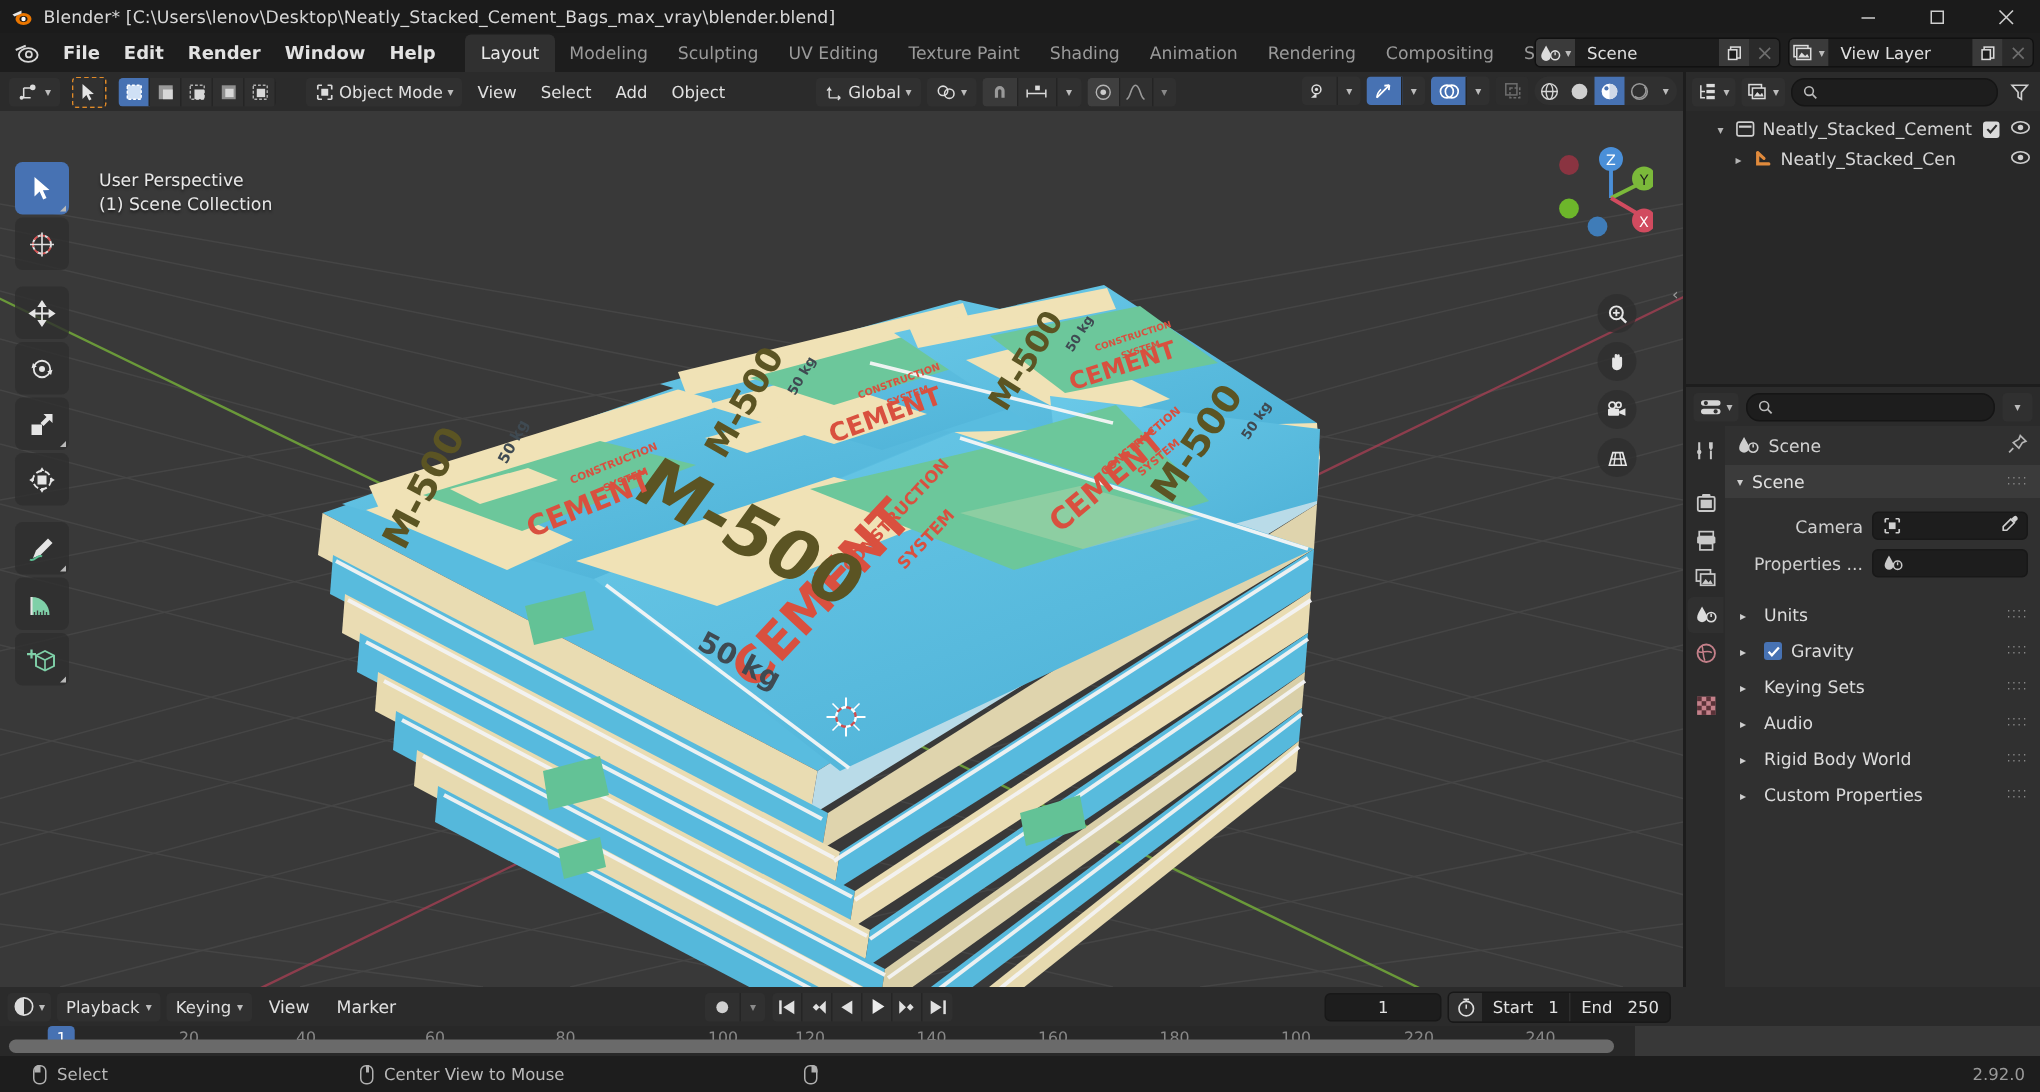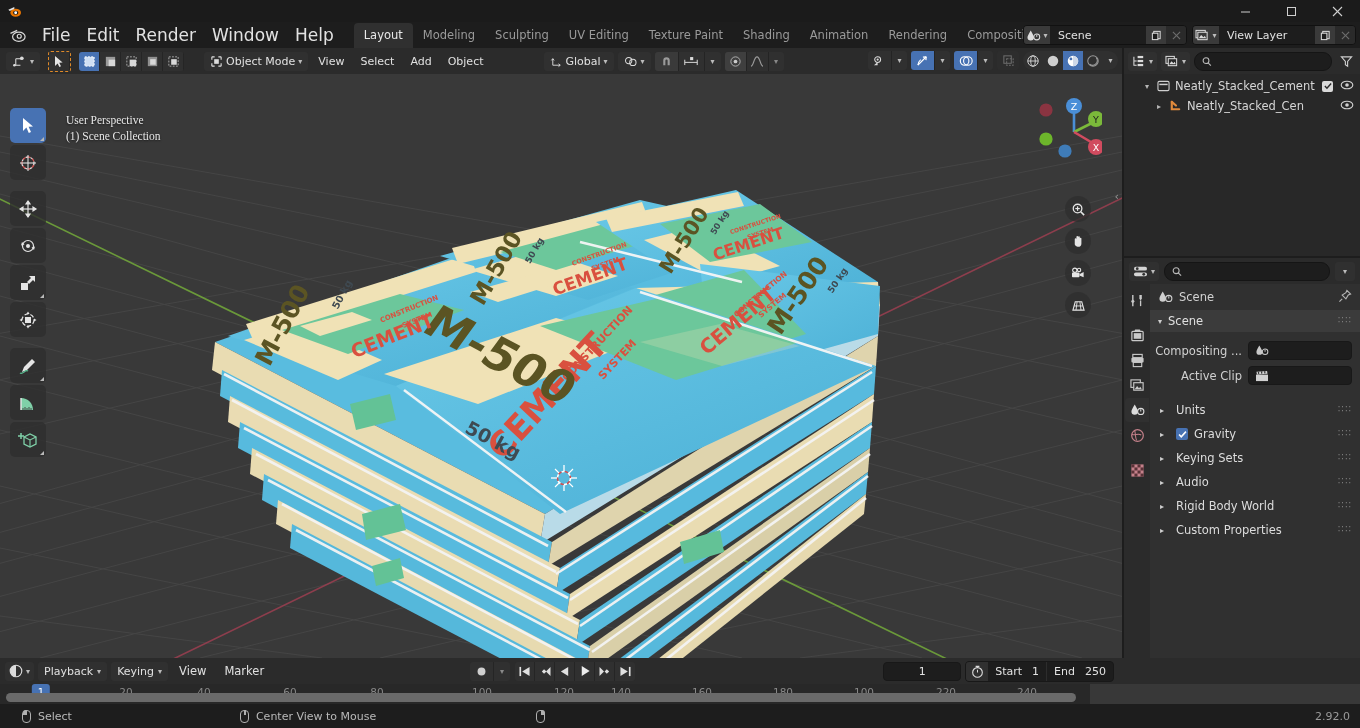--- a/index.html
+++ b/index.html
@@ -26,21 +26,21 @@
     color:#cfcfcf; font-size:12px; }
   .winbtn svg { display:block; }
 
   
   .topbar {
     position:absolute; left:0; top:22px; width:1360px; height:26px;
     background:#1d1d1d; display:flex; align-items:center;
   }
   .tb-logo { width:20px; height:20px; margin:0 6px 0 8px; flex:none; }
   .menu-item {
-    padding:3px 8px; font-size:17px; color:#e2e2e2; border-radius:3px; white-space:nowrap;
+    padding:3px 8px; font-size:12px; color:#e2e2e2; border-radius:3px; white-space:nowrap;font-weight:bold;
   }
   .ws-tabs { display:flex; align-items:center; margin-left:12px; gap:0px; }
   .ws-tab {
     padding:5px 10px 6px 10px; font-size:11.5px; color:#9a9a9a; white-space:nowrap;
     border-radius:4px 4px 0 0;
   }
   .ws-tab.active { background:#303030; color:#e8e8e8; }
   .ws-plus { padding:3px 7px; color:#9a9a9a; font-size:13px; }
 
   .topbar-right { position:absolute; right:4px; top:3px; display:flex; align-items:center; gap:5px; }
@@ -95,21 +95,21 @@
   .options-row {
     position:absolute; right:6px; top:52px; height:19px; display:flex; align-items:center;
   }
 
   
   .viewport {
     position:absolute; left:0; top:74px; width:1122px; height:584px;
     background:#393939; overflow:hidden;
   }
   .grid-svg { position:absolute; left:0; top:0; width:1122px; height:584px; }
-  .vp-text { position:absolute; left:66px; top:38px; font-size:11.5px; color:#e8e8e8; line-height:16px; text-shadow:0 1px 2px #00000090;font-family:Liberation Serif, serif;}
+  .vp-text { position:absolute; left:66px; top:38px; font-size:11.5px; color:#e8e8e8; line-height:16px; text-shadow:0 1px 2px #00000090;}
   .vp-text div { white-space:nowrap; }
 
   
   .vp-toolbar { position:absolute; left:10px; top:34px; display:flex; flex-direction:column; gap:2px; }
   .tool {
     width:36px; height:35px; border-radius:5px; background:#2e2e2ecc;
     display:flex; align-items:center; justify-content:center; position:relative;
   }
   .tool.active { background:#4772b3; }
   .tool .corner { position:absolute; right:2px; bottom:2px; width:0; height:0;
@@ -236,20 +236,21 @@
 
 <div class="app">
 
   <div class="titlebar">
     <svg class="blender-logo" viewBox="0 0 24 24">
       <ellipse cx="13" cy="14.5" rx="8" ry="6" fill="#ea7600"></ellipse>
       <ellipse cx="13" cy="14.5" rx="4" ry="3" fill="#1b1b1b"></ellipse>
       <path d="M2 10 L11 6 L11 9 L4 12 Z" fill="#e5e5e5"></path>
       <circle cx="13" cy="14.5" r="2.2" fill="#ffffff"></circle>
     </svg>
+    <span class="title-text">Blender* [C:\Users\lenov\Desktop\Neatly_Stacked_Cement_Bags_max_vray\blender.blend]</span>
     <div class="winbtns">
       <div class="winbtn">
         <svg width="11" height="11" viewBox="0 0 11 11">
             <line x1="1" y1="6" x2="10" y2="6" stroke="#cfcfcf" stroke-width="1"></line>
           </svg>
       </div>
       <div class="winbtn">
         <svg width="11" height="11" viewBox="0 0 11 11">
             <rect x="1.5" y="1.5" width="8" height="8" fill="none" stroke="#cfcfcf" stroke-width="1"></rect>
           </svg>
@@ -1054,48 +1055,49 @@
         </div>
 
         <div class="pr-panel-head">
           <span class="tri">▾</span>
           <span class="ph-label">Scene</span>
           <span class="grip">····<br>····</span>
         </div>
 
         <div style="height:6px"></div>
 
-
         <div class="pr-field">
-          <span class="fl">Compositing ...</span>
+          <span class="fl">Camera</span>
+          <span class="fv">
+            <svg width="13" height="13" viewBox="0 0 14 14">
+                <path d="M2 2 L4.6 2 M2 2 L2 4.6 M12 2 L9.4 2 M12 2 L12 4.6 M2 12 L4.6 12 M2 12 L2 9.4 M12 12 L9.4 12 M12 12 L12 9.4" stroke="#d0d0d0" stroke-width="1.2" fill="none"></path>
+                <rect x="4.6" y="4.6" width="4.8" height="4.8" fill="#d0d0d0"></rect>
+              </svg>
+            <span></span>
+            <span class="pick">
+              <svg width="12" height="12" viewBox="0 0 13 13">
+                  <path d="M9.5 1.2 a1.8 1.8 0 0 1 2.4 2.4 L10 5.6 L7.4 3 Z" fill="#d0d0d0"></path>
+                  <path d="M7 3.4 L9.6 6 L4.2 11.4 L1.6 11.4 L1.6 8.8 Z" fill="none" stroke="#d0d0d0" stroke-width="1.2"></path>
+                </svg>
+            </span>
+          </span>
+        </div>
+
+        <div class="pr-field">
+          <span class="fl">Properties ...</span>
           <span class="fv">
             <svg width="14" height="13" viewBox="0 0 15 14">
                 <path d="M4.6 1.5 C2.8 4.6 1.5 7 1.5 8.5 a3.2 3.2 0 0 0 6.4 0 C7.9 7 6.4 4.6 4.6 1.5z" fill="#c9c9c9"></path>
                 <circle cx="10.8" cy="8.4" r="3" fill="none" stroke="#c9c9c9" stroke-width="1.1"></circle>
                 <line x1="10.8" y1="8.4" x2="10.8" y2="6.3" stroke="#c9c9c9" stroke-width="1"></line>
               </svg>
             <span></span>
           </span>
         </div>
 
-        <div class="pr-field">
-          <span class="fl">Active Clip</span>
-          <span class="fv">
-            <svg width="14" height="12" viewBox="0 0 15 13">
-                <rect x="1" y="5" width="13" height="7" fill="#d0d0d0"></rect>
-                <path d="M1.5 2 L13 1 L13.5 4 L2 5 Z" fill="#d0d0d0"></path>
-                <g fill="#303030">
-                  <rect x="3" y="1.9" width="1.3" height="2.4" transform="rotate(-5 3 1.9)"></rect>
-                  <rect x="6.4" y="1.6" width="1.3" height="2.4" transform="rotate(-5 6.4 1.6)"></rect>
-                  <rect x="9.8" y="1.3" width="1.3" height="2.4" transform="rotate(-5 9.8 1.3)"></rect>
-                </g>
-              </svg>
-            <span></span>
-          </span>
-        </div>
 
         <div style="height:10px"></div>
 
         <div class="pr-row">
           <span class="tri">▸</span>
           <span class="rl">Units</span>
           <span class="grip">····<br>····</span>
         </div>
         <div class="pr-row">
           <span class="tri">▸</span>
@@ -1223,21 +1225,21 @@
       </div>
     </div>
 
     <div class="tl-side"></div>
     <div class="tl-ruler">
       <div class="tl-tick" style="left:126px">20</div>
       <div class="tl-tick" style="left:204px">40</div>
       <div class="tl-tick" style="left:290px">60</div>
       <div class="tl-tick" style="left:377px">80</div>
       <div class="tl-tick" style="left:482px">100</div>
-      <div class="tl-tick" style="left:564px">120</div>
+      <div class="tl-tick" style="left:540px">120</div>
       <div class="tl-tick" style="left:621px">140</div>
       <div class="tl-tick" style="left:702px">160</div>
       <div class="tl-tick" style="left:783px">180</div>
       <div class="tl-tick" style="left:864px">100</div>
       <div class="tl-tick" style="left:946px">220</div>
       <div class="tl-tick" style="left:1027px">240</div>
       <div class="tl-playhead" style="left:41px">1</div>
     </div>
     <div class="tl-scroll" style="width:1070px"></div>
   </div>

